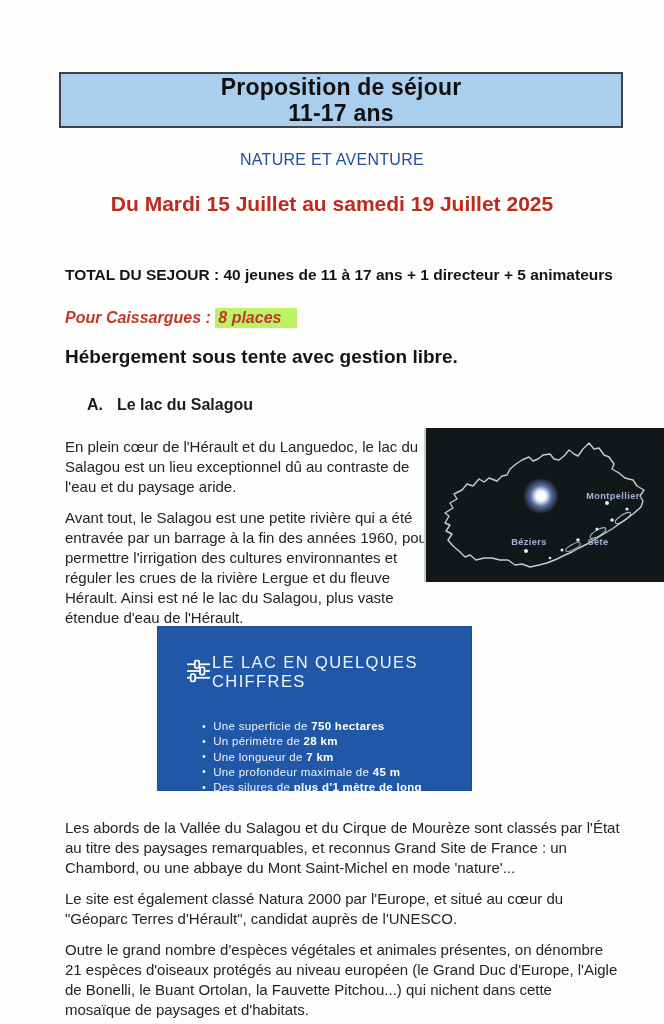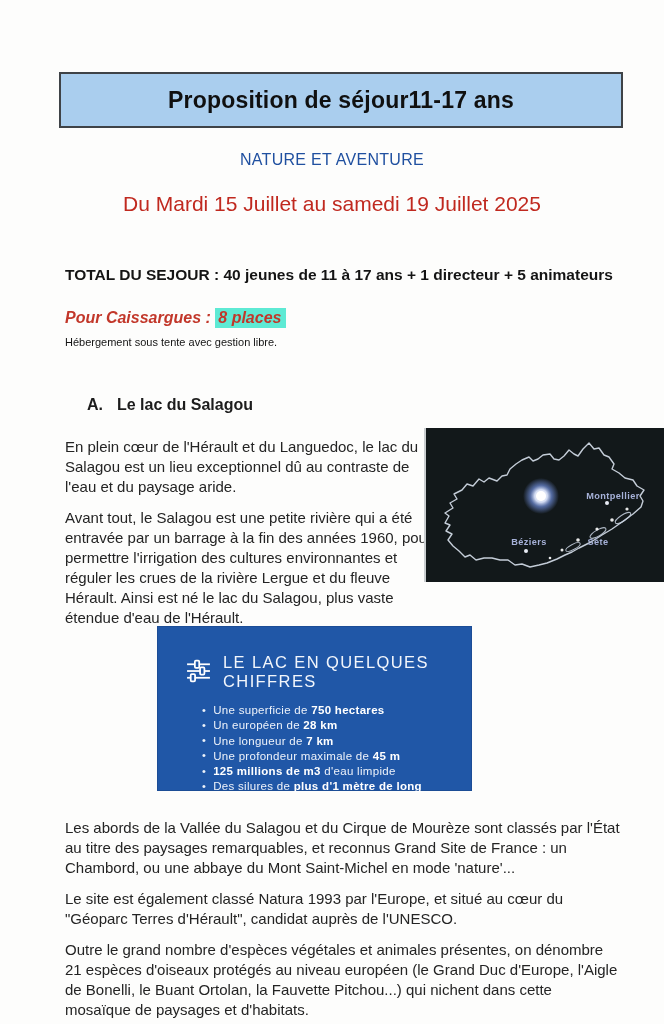--- a/index.html
+++ b/index.html
@@ -12,50 +12,50 @@
     color:#232323;
     overflow:hidden;
   }
   .abs { position:absolute; }
 
   
   .title-bar {
     left:59px; top:72px; width:564px; height:56px;
     background:#aaceee;
     border:2px solid #3f4347;
-    display:flex; flex-direction:row; justify-content:center; align-items:center;
+    display:flex; flex-direction:column; justify-content:center; align-items:center;
   }
   .title-bar .t-line {
     font-size:23px; font-weight:700; color:#101010; line-height:26px;
     letter-spacing:.2px;
   }
 
   .subtitle {
     left:0; top:151px; width:664px; text-align:center;
     font-size:16px; font-weight:400; color:#2050a0; letter-spacing:.3px;
   }
   .date-heading {
     left:0; top:192px; width:664px; text-align:center;
-    font-size:21px; font-weight:400; color:#c0291f;
+    font-size:21px; font-weight:700; color:#c0291f;
   }
 
   .total-line {
     left:65px; top:266px; width:560px;
     font-size:15.5px; font-weight:700; color:#141414;
   }
   .pour-line {
     left:65px; top:309px; width:560px;
     font-size:16px; font-weight:700; font-style:italic; color:#c2372a;
   }
   .pour-line .hl {
-    background:#5eead4; padding:1px 5px 2px 3px;
+    background:#bef264; padding:1px 16px 2px 3px;
   }
   .heberg-line {
-    left:65px; top:336px; width:560px;
-    font-size:11px; font-weight:400; color:#141414;
+    left:65px; top:346px; width:560px;
+    font-size:19px; font-weight:700; color:#141414;
   }
   .section-heading {
     left:87px; top:396px; width:400px;
     font-size:16px; font-weight:700; color:#1c1c1c;
   }
   .section-heading .marker { margin-right:14px; }
 
   .body-par {
     font-size:15px; line-height:20px; color:#242424;
   }
@@ -75,28 +75,28 @@
   .map-box svg { display:block; }
 
   
   .stats-card {
     left:158px; top:627px; width:313px; height:163px;
     background:#2057a7;
     box-shadow:0 0 0 1px #1c4d96;
     color:#ffffff;
   }
   .stats-title-row {
-    display:flex; align-items:center; gap:11px;
+    display:flex; align-items:center; 
     margin:26px 0 0 27px;
   }
   .stats-title {
     font-size:16.5px; font-weight:400; letter-spacing:1.4px; color:#f2f6fc;
   }
   .stats-list {
-    list-style:none; margin:12px 0 0 44px;
+    list-style:none; margin:28px 0 0 44px;
   }
   .stats-list li {
     font-size:11.5px; line-height:15.3px; color:#edf2fa; letter-spacing:.3px;
   }
   .stats-list li::before {
     content:"•"; margin-right:7px; font-size:11px; position:relative; top:-.5px;
   }
   .stats-list b { font-weight:700; color:#ffffff; }
 </style>
 </head>
@@ -174,25 +174,24 @@
           <rect x="14.5" y="10" width="4.2" height="7" rx="1"></rect>
           <line x1="2" y1="20" x2="24" y2="20"></line>
           <rect x="5.5" y="16.5" width="4.2" height="7" rx="1"></rect>
         </g>
       </svg>
     </span>
     <span class="stats-title">LE LAC EN QUELQUES CHIFFRES</span>
   </div>
   <ul class="stats-list">
     <li><span>Une superficie de </span><b>750 hectares</b><span></span></li>
-    <li><span>Un européen de </span><b>28 km</b><span></span></li>
+    <li><span>Un périmètre de </span><b>28 km</b><span></span></li>
     <li><span>Une longueur de </span><b>7 km</b><span></span></li>
     <li><span>Une profondeur maximale de </span><b>45 m</b><span></span></li>
-    <li><span></span><b>125 millions de m3</b><span> d'eau limpide</span></li>
     <li><span>Des silures de </span><b>plus d'1 mètre de long</b><span></span></li>
   </ul>
 </div>
 
 <div class="abs outro">
   <p class="body-par">Les abords de la Vallée du Salagou et du Cirque de Mourèze sont classés par l'État au titre des paysages remarquables, et reconnus Grand Site de France : un Chambord, ou une abbaye du Mont Saint-Michel en mode 'nature'...</p>
-  <p class="body-par">Le site est également classé Natura 1993 par l'Europe, et situé au cœur du "Géoparc Terres d'Hérault", candidat auprès de l'UNESCO.</p>
+  <p class="body-par">Le site est également classé Natura 2000 par l'Europe, et situé au cœur du "Géoparc Terres d'Hérault", candidat auprès de l'UNESCO.</p>
   <p class="body-par">Outre le grand nombre d'espèces végétales et animales présentes, on dénombre 21 espèces d'oiseaux protégés au niveau européen (le Grand Duc d'Europe, l'Aigle de Bonelli, le Buant Ortolan, la Fauvette Pitchou...) qui nichent dans cette mosaïque de paysages et d'habitats.</p>
 </div>
 
 </body></html>

